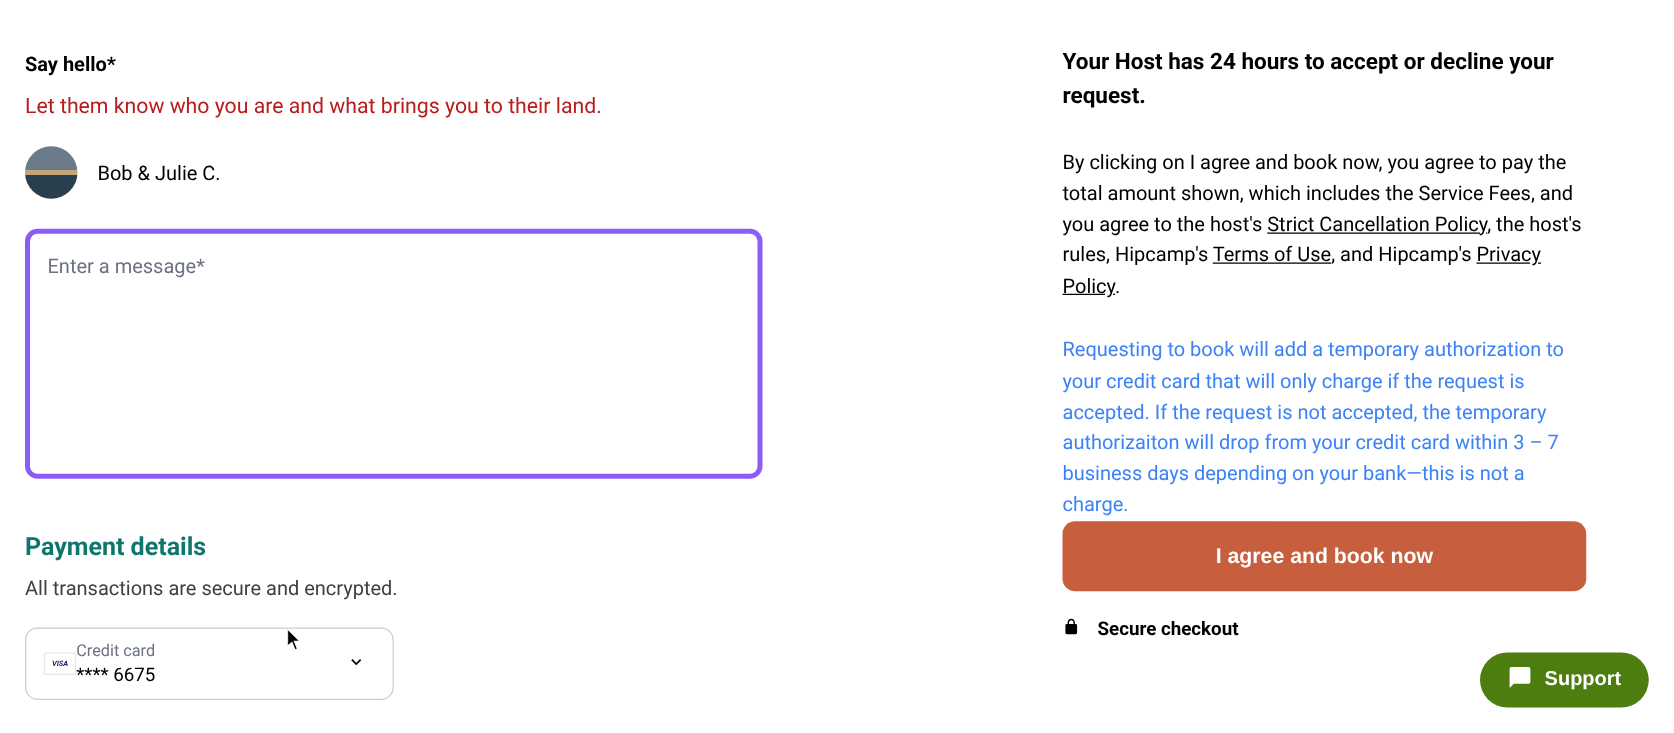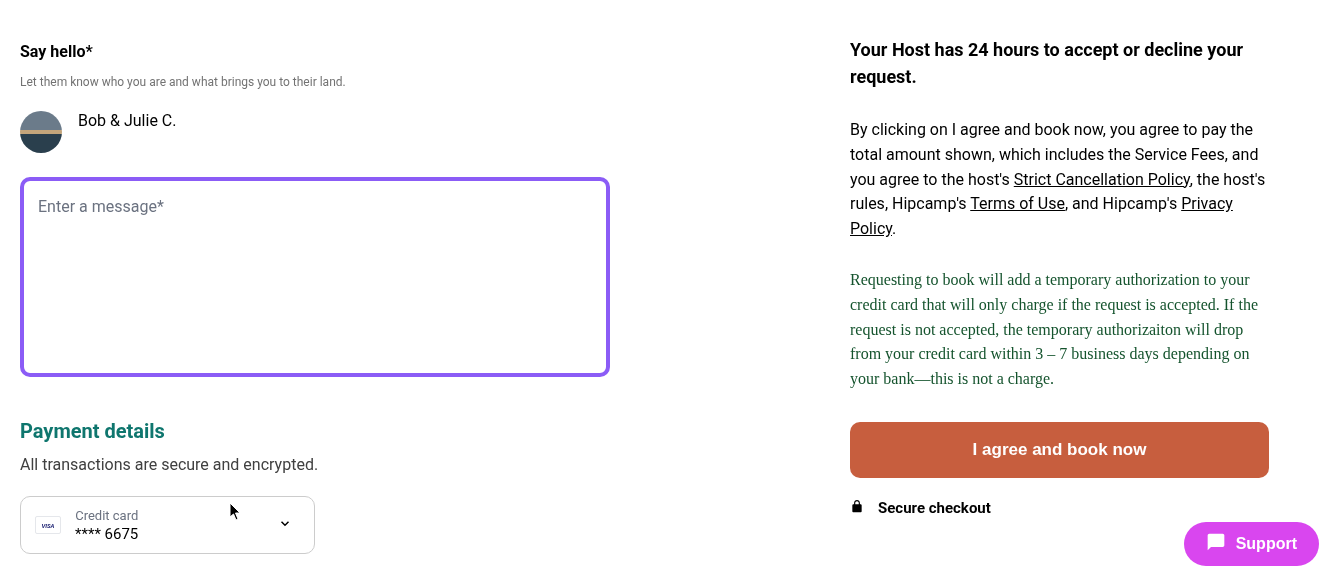--- a/index.html
+++ b/index.html
@@ -30,28 +30,28 @@
       padding: 0 70px 32px 200px;
       position: relative;
     }
     .say-hello-title {
       font-weight: 700;
       font-size: 16px;
       color: #000;
       margin-bottom: 14px;
     }
     .say-hello-sub {
-      font-size: 12px;
-      color: #737373;
+      font-size: 17px;
+      color: #b91c1c;
       font-weight: 400;
       margin-bottom: 22px;
     }
     .host-row {
       display: flex;
-      align-items: flex-start;
+      align-items: center;
       gap: 16px;
       margin-bottom: 24px;
     }
     .avatar {
       width: 42px;
       height: 42px;
       border-radius: 50%;
       background: linear-gradient(to bottom, #6b7b8a 0%, #6b7b8a 45%, #c4a57b 45%, #c4a57b 55%, #2a3f4d 55%, #2a3f4d 100%);
       flex-shrink: 0;
     }
@@ -87,24 +87,22 @@
       margin-bottom: 22px;
     }
     .card-select {
       width: 295px;
       height: 58px;
       border: 1px solid #ccc;
       border-radius: 10px;
       display: flex;
       align-items: center;
       padding: 0 14px;
-      gap: 14px;
       cursor: pointer;
       position: relative;
-      text-align: right;
     }
     .visa-icon {
       width: 26px;
       height: 18px;
       background: #fff;
       border: 1px solid #e5e7eb;
       border-radius: 2px;
       display: flex;
       align-items: center;
       justify-content: center;
@@ -149,24 +147,22 @@
       color: #000;
       line-height: 1.55;
       margin-bottom: 26px;
     }
     .terms-text a {
       color: #000;
       text-decoration: underline;
     }
     .auth-text {
       font-size: 16px;
-      color: #14532d;
+      color: #3b82f6;
       line-height: 1.55;
-      margin-bottom: 30px;
-      font-family: Liberation Serif, serif;
     }
     .book-button {
       width: 100%;
       height: 56px;
       background: #c75e3e;
       color: #fff;
       border: none;
       border-radius: 10px;
       font-size: 17px;
       font-weight: 600;
@@ -184,21 +180,21 @@
     }
     .secure-text {
       font-size: 15px;
       font-weight: 700;
       color: #000;
     }
     .support-button {
       position: absolute;
       right: 20px;
       bottom: 20px;
-      background: #d946ef;
+      background: #4d7c0f;
       color: #fff;
       border: none;
       border-radius: 30px;
       height: 44px;
       padding: 0 22px;
       display: flex;
       align-items: center;
       gap: 10px;
       font-size: 16px;
       font-weight: 600;

